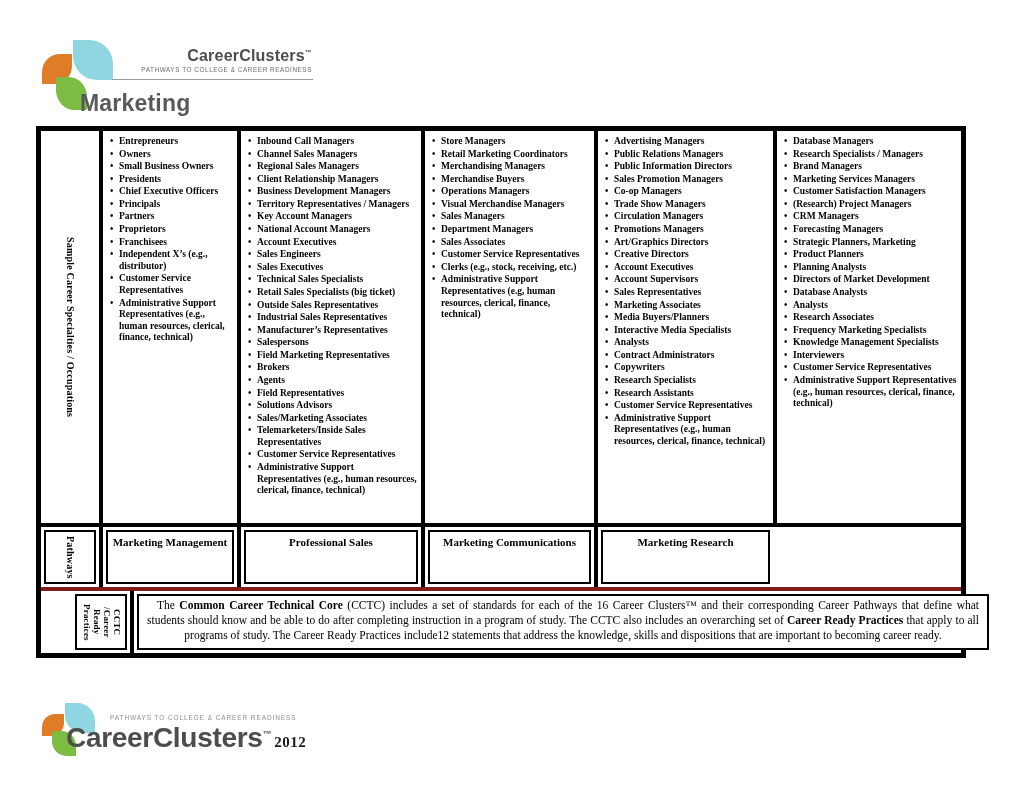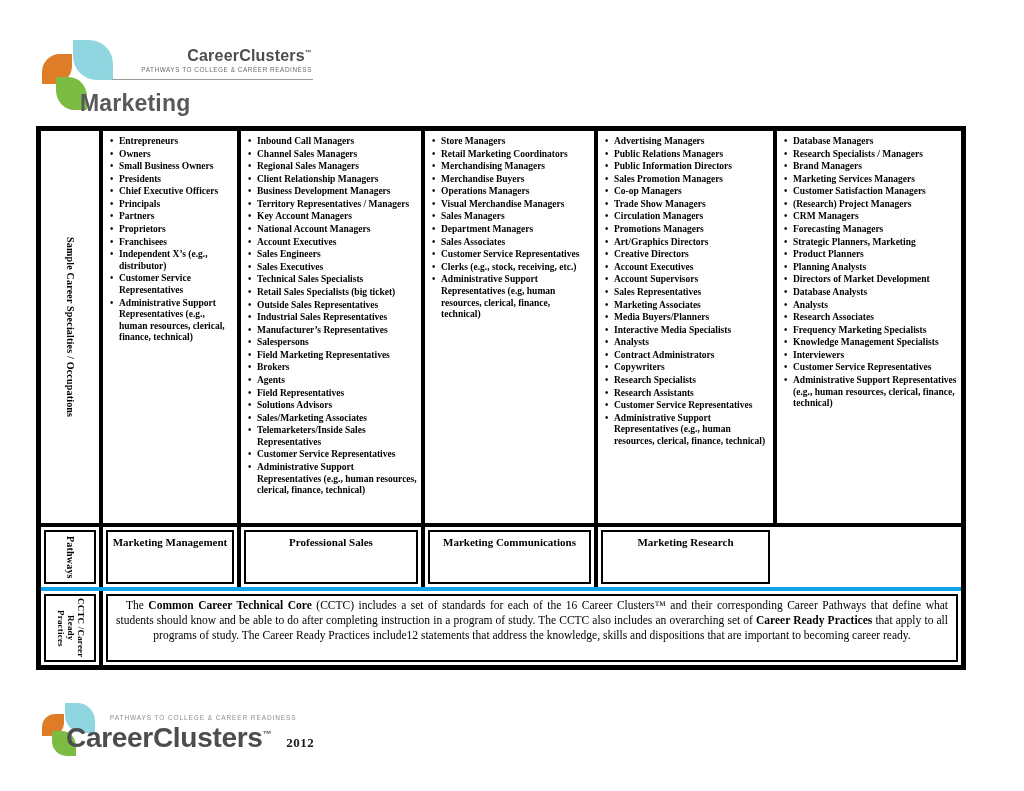--- a/index.html
+++ b/index.html
@@ -43,22 +43,22 @@
 
   
   .main-table {
     position: absolute; left: 36px; top: 126px; width: 930px;
     border: 5px solid #000; background: #fff;
   }
   .trow { display: grid; grid-template-columns: 58px 138px 184px 173px 179px 188px; }
   .trow.cctc-row { grid-template-columns: 58px 862px; }
   .trow > .cell:not(:first-child) { border-left: 4px solid #000; }
   .occ-row { height: 392px; }
-  .path-row { height: 68px; border-top: 4px solid #000; border-bottom: 4px solid #0ea5e9; }
-  .cctc-row { height: 74px; }
+  .path-row { height: 68px; border-top: 4px solid #000; border-bottom: 4px solid #7f1d1d; }
+  .cctc-row { height: 62px; margin-left: 31px; }
   .cell { height: 100%; overflow: hidden; }
 
   .vcenter { display: flex; align-items: center; justify-content: center; height: 100%; }
   .vlabel {
     writing-mode: vertical-rl;
     font-weight: bold; font-size: 10px; text-align: center; line-height: 1.1;
     letter-spacing: 0.2px;
   }
   .vlabel.small { font-size: 9px; max-height: 60px; }
 
@@ -89,21 +89,21 @@
     font-size: 6.5px; color: #8d8e90; letter-spacing: 0.9px;
   }
   .footer-wordmark {
     position: absolute; left: 66px; top: 722px;
     font-family: "Liberation Sans", sans-serif;
     font-size: 28px; font-weight: bold; color: #4c4d4f; letter-spacing: -0.3px;
   }
   .footer-wordmark .tm { font-size: 9px; vertical-align: super; }
   .footer-year {
     font-family: "Liberation Serif", serif;
-    font-size: 13px; font-weight: bold; color: #1a1a1a; margin-left: 15px; letter-spacing: 0.5px;
+    font-size: 15px; font-weight: bold; color: #1a1a1a; margin-left: 3px; letter-spacing: 0.5px;
   }
 </style>
 </head>
 <body>
 
 <div class="page">
 
   <div class="logo hdr-logo">
     <span class="leaf leaf-orange" style="background: rgb(222, 124, 40);"></span>
     <span class="leaf leaf-teal" style="background: rgb(143, 214, 224);"></span>

